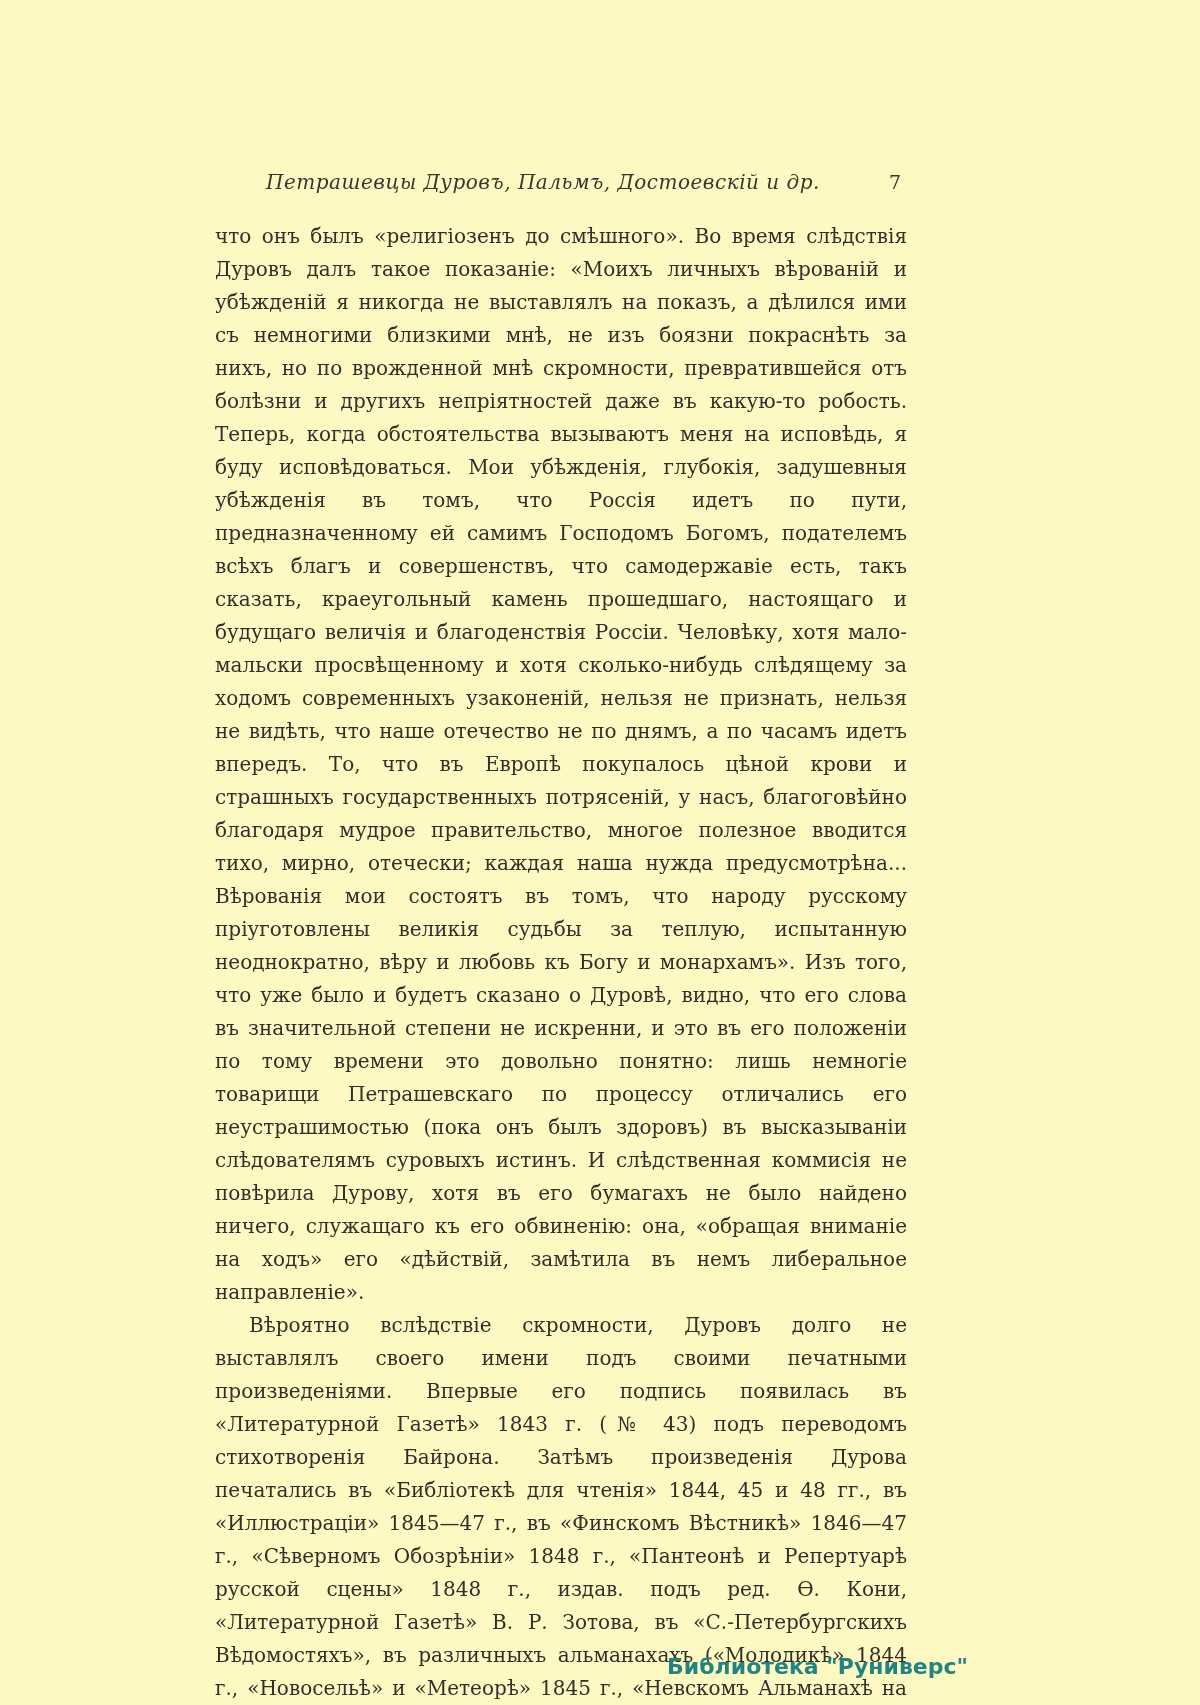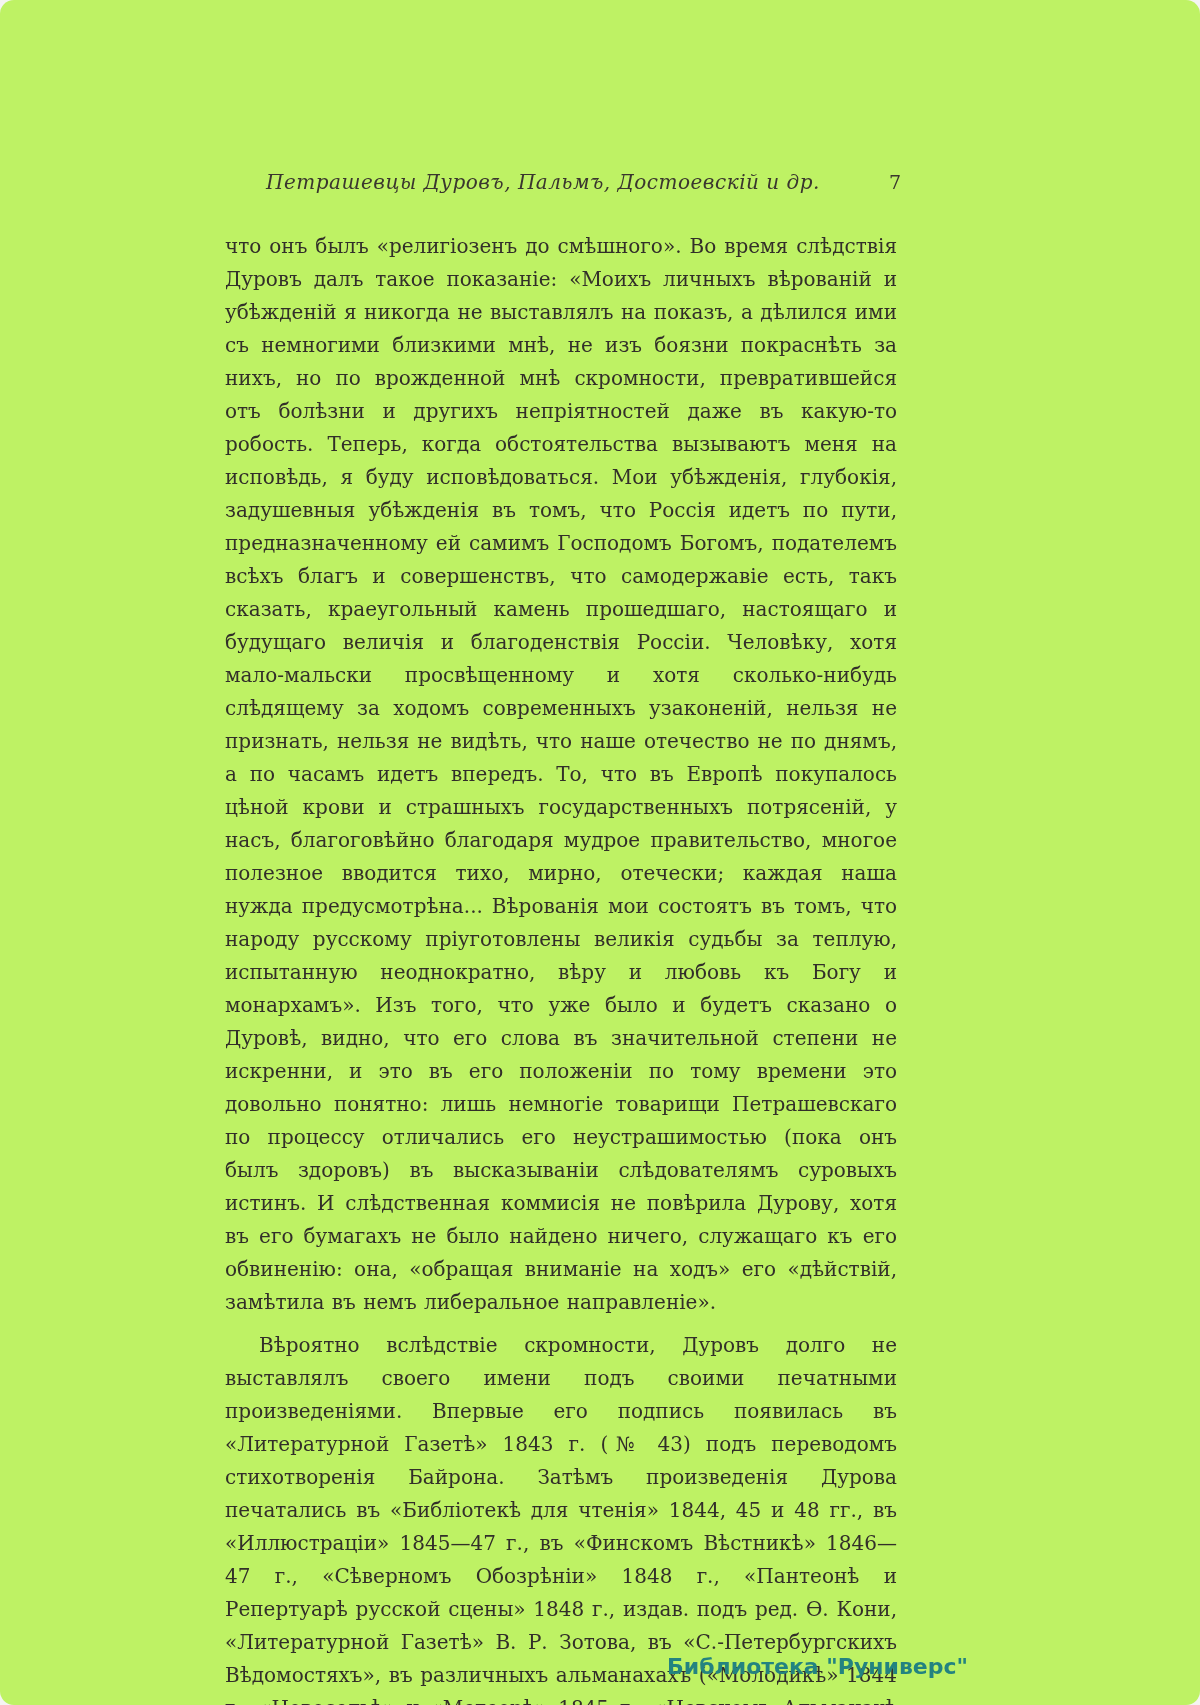--- a/index.html
+++ b/index.html
@@ -9,23 +9,22 @@
   body {
     width: 1200px;
     height: 1705px;
     background: #f4f4f2;
     font-family: "DejaVu Serif", serif;
   }
   .page {
     position: relative;
     width: 1200px;
     height: 1705px;
-    background: #bef264;
+    background: #fef9c3;
     overflow: hidden;
-    border-radius: 14px;
   }
   .running-header {
     position: absolute;
     top: 170px;
     left: 215px;
     width: 692px;
     display: flex;
     align-items: baseline;
   }
   .header-title {
@@ -43,21 +42,21 @@
     padding-right: 6px;
   }
   .text-column {
     position: absolute;
     top: 220px;
     left: 215px;
     width: 692px;
     color: #322f29;
   }
   .body-paragraph {
-    margin: 10px;
+    margin: 0;
     font-size: 20px;
     line-height: 33px;
     text-align: justify;
     word-spacing: 1px;
   }
   .body-paragraph.indented {
     text-indent: 34px;
   }
   .watermark {
     position: absolute;

